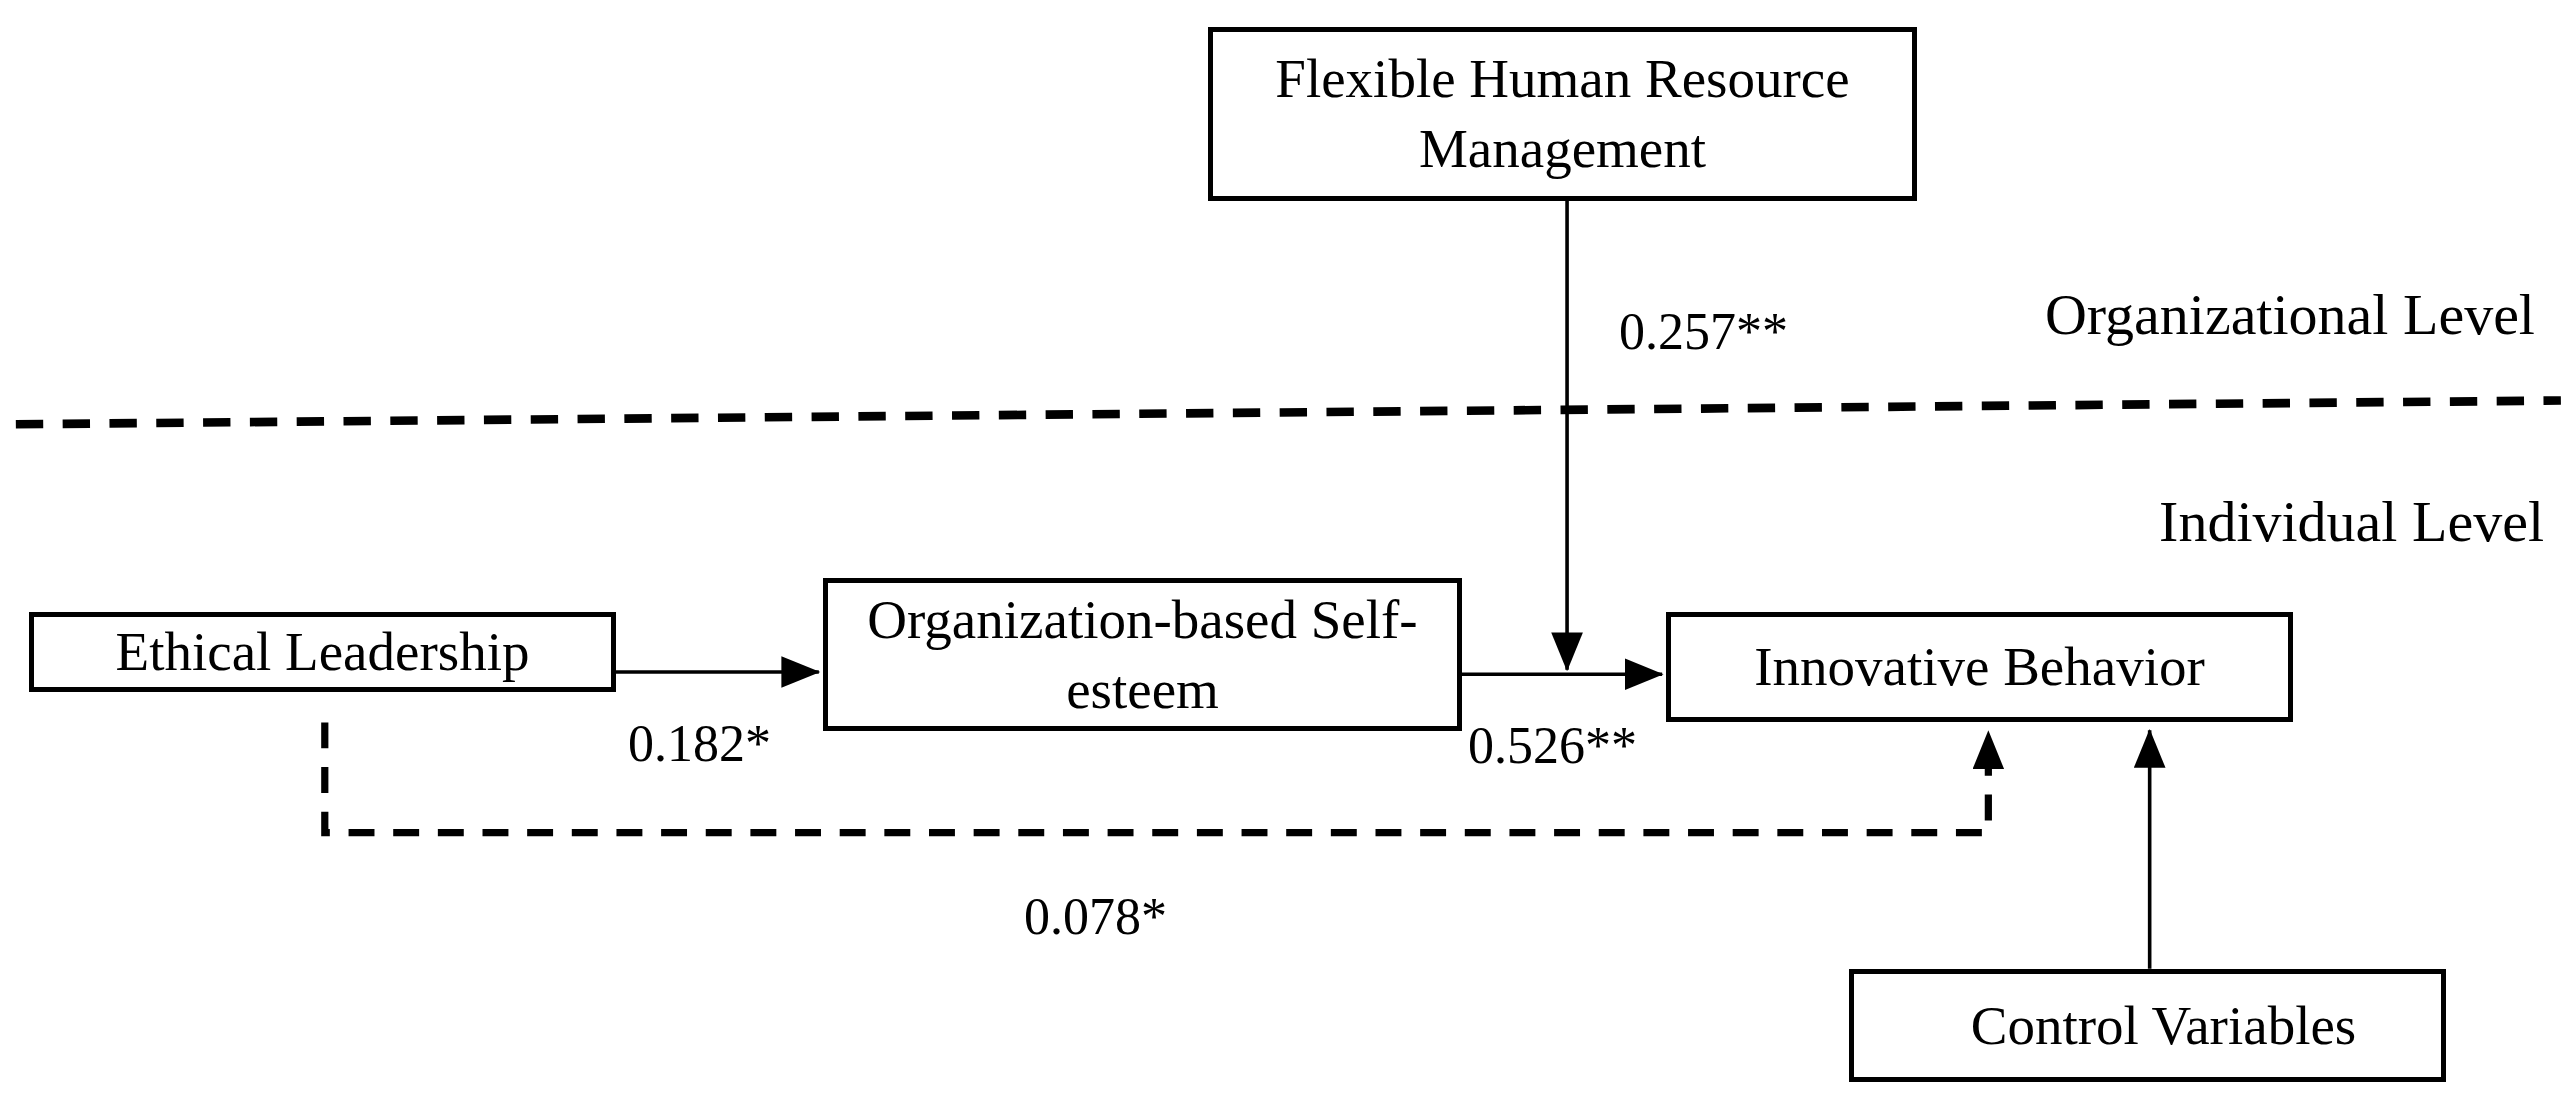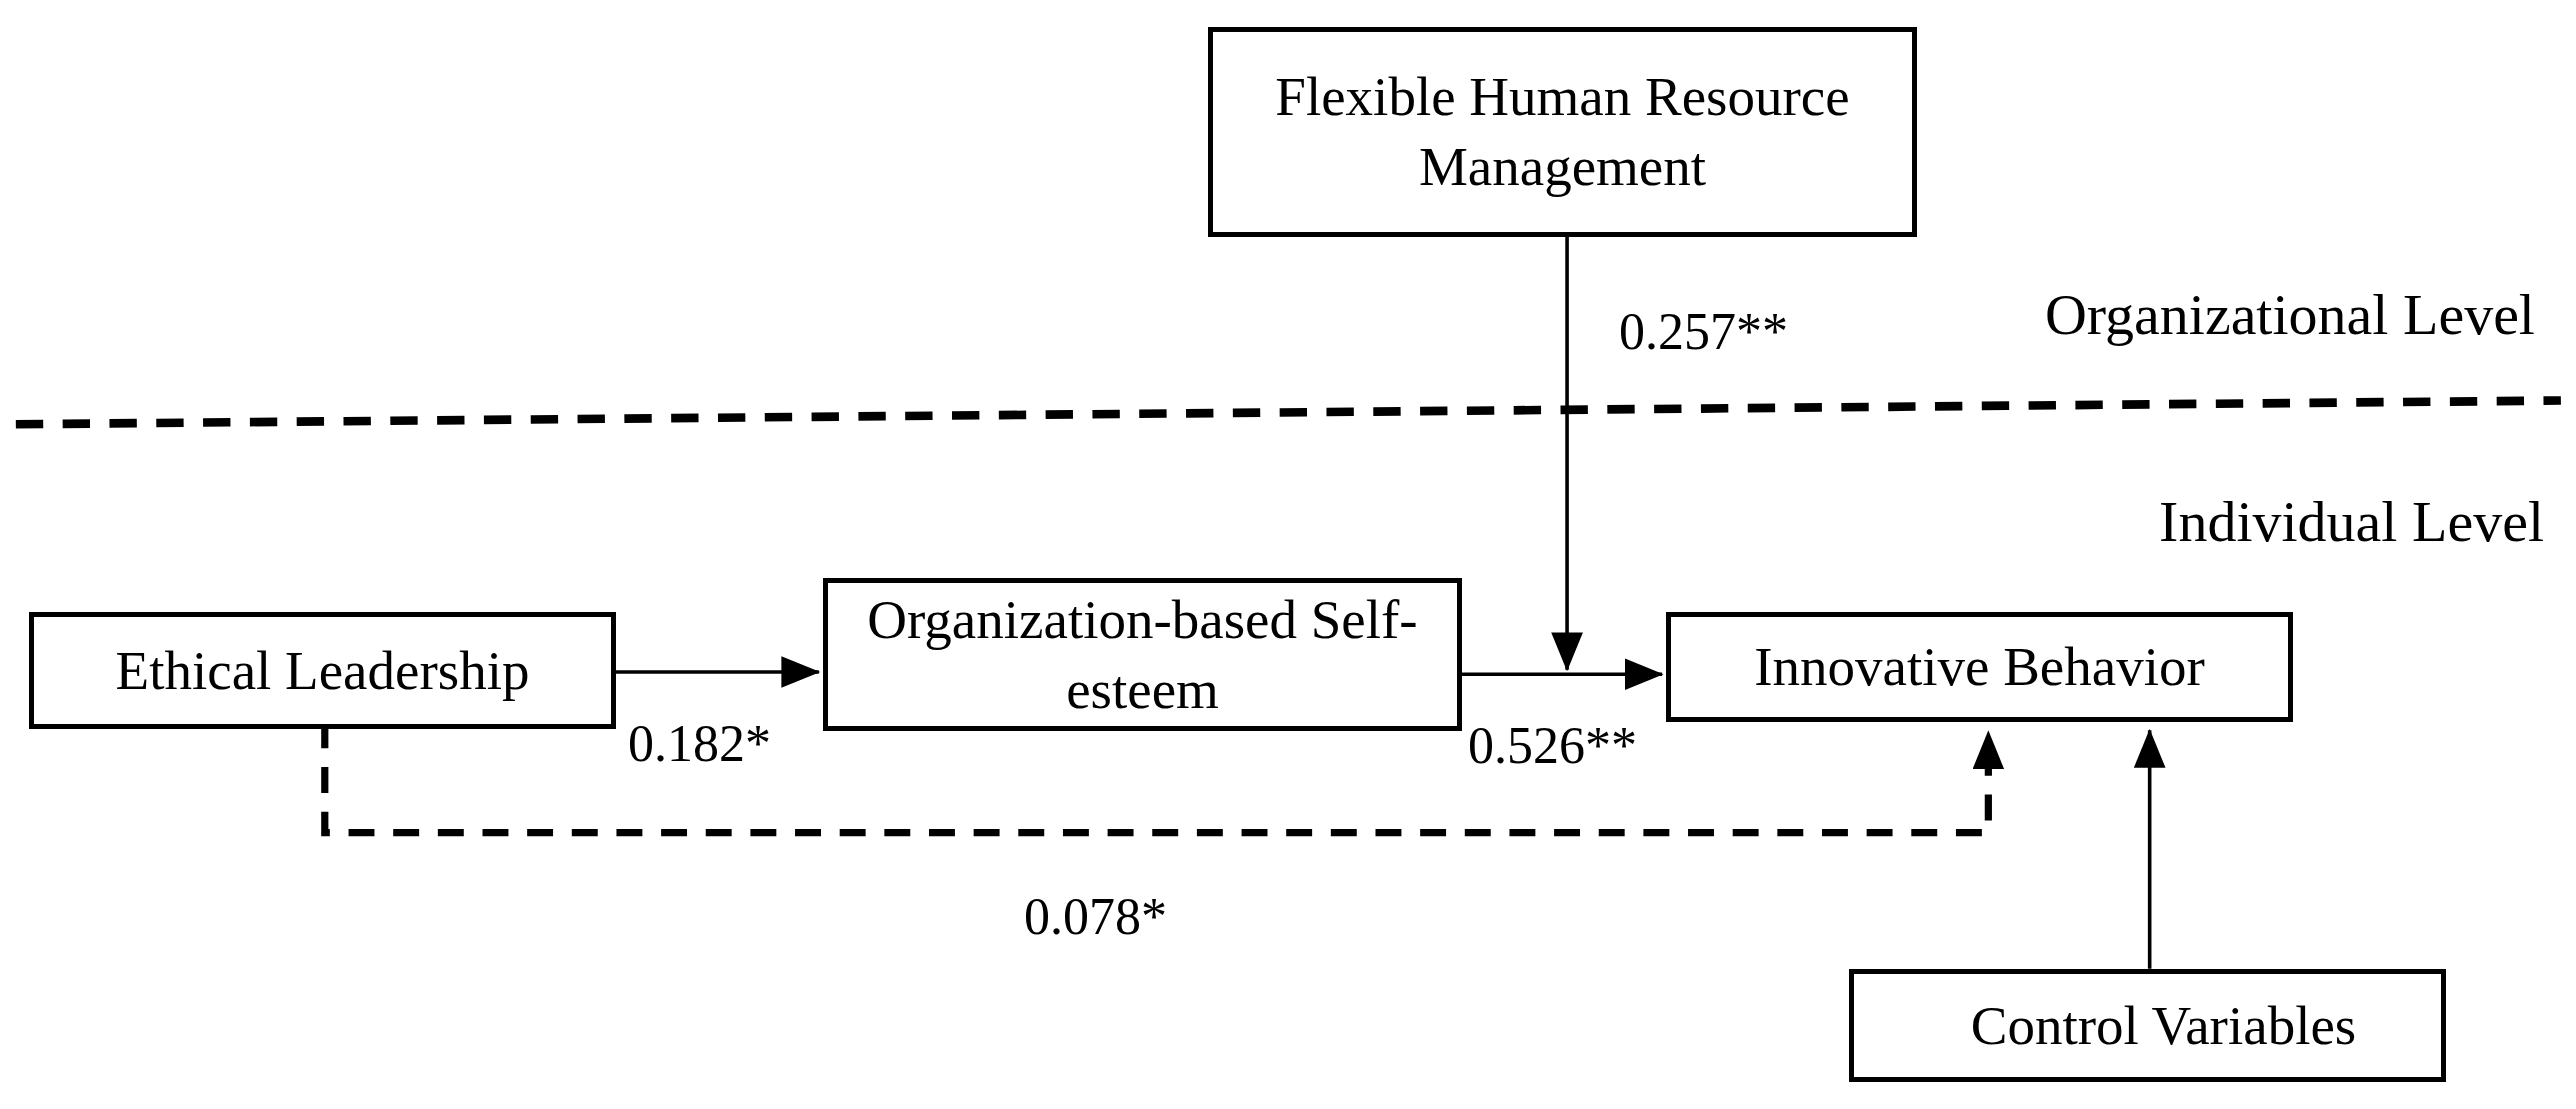--- a/index.html
+++ b/index.html
@@ -34,22 +34,22 @@
     text-align: center;
     font-size: 55px;
     line-height: 1.27;
   }
   .node .node-label {
     display: block;
     width: 100%;
     padding: 0 10px;
     box-sizing: border-box;
   }
-  .node--fhrm { left: 1208px; top: 27px;   width: 709px; height: 210px; }
-  .node--el   { left: 29px;   top: 612px;  width: 587px; height: 117px; }
+  .node--fhrm { left: 1208px; top: 27px;   width: 709px; height: 174px; }
+  .node--el   { left: 29px;   top: 612px;  width: 587px; height: 80px; }
   .node--obse { left: 823px; top: 578px;  width: 639px; height: 153px; }
   .node--ib   { left: 1666px; top: 612px;  width: 627px; height: 110px; }
   .node--cv   { left: 1849px; top: 969px; width: 597px; height: 113px; padding-left: 32px; }
 
   .coef {
     position: absolute;
     font-size: 52px;
     line-height: 1.05;
     white-space: nowrap;
   }

